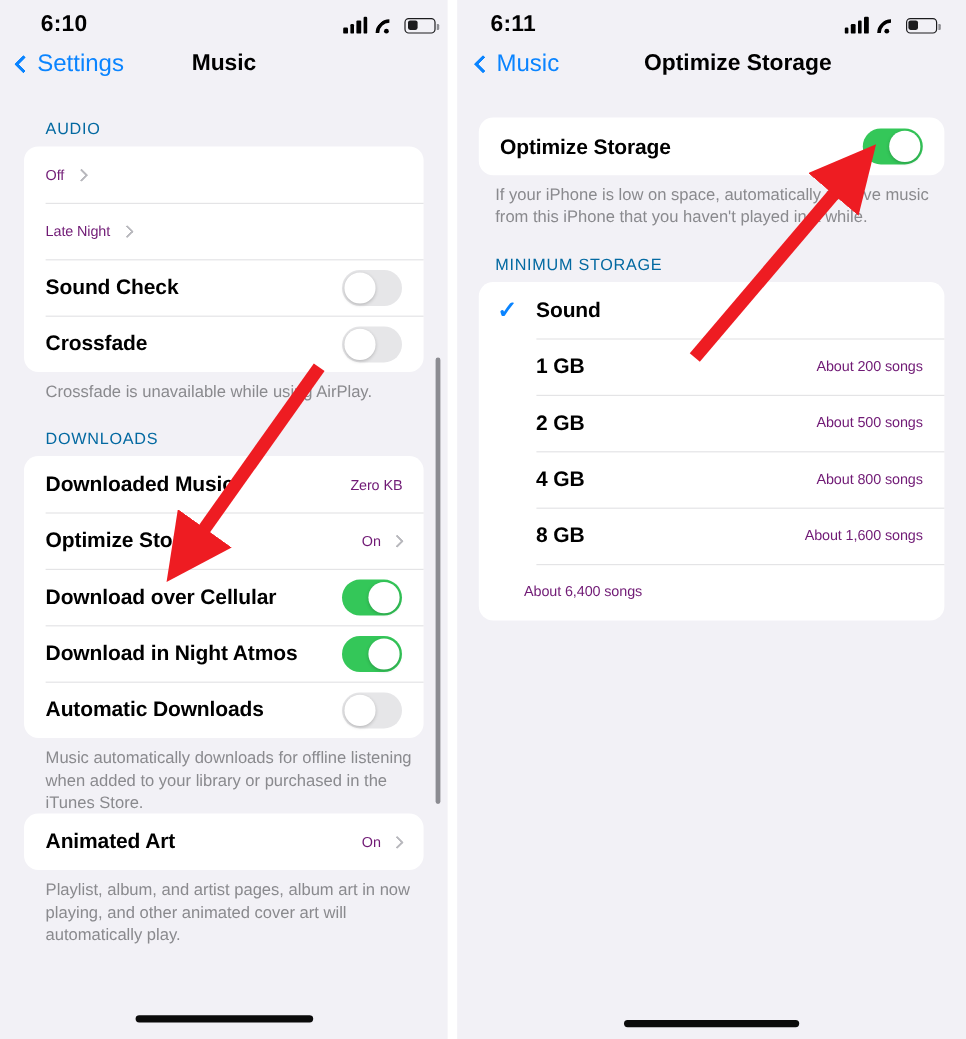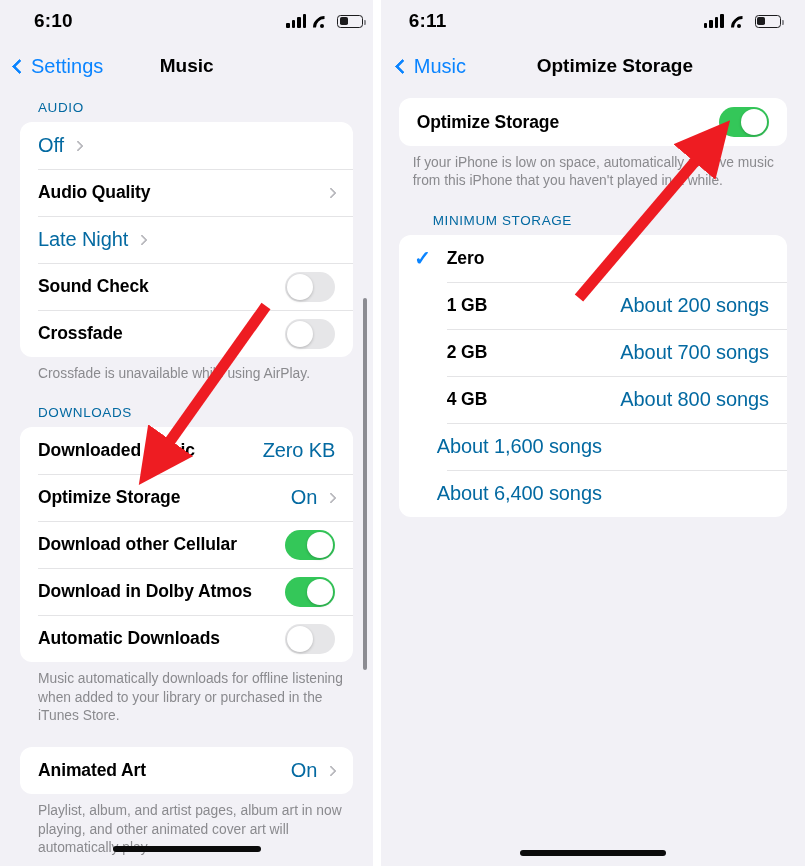--- a/index.html
+++ b/index.html
@@ -58,21 +58,21 @@
     width: 2px; height: 5px; background: #8e8e93; border-radius: 0 1px 1px 0;
   }
   .battery .fill {
     position: absolute; left: 1.4px; top: 1.4px; bottom: 1.4px;
     width: 8px; background: #1c1c1e; border-radius: 1.8px;
   }
 
   
   .navbar {
     height: 48px; position: relative;
-    display: flex; align-items: center;
+    display: flex; align-items: flex-start;
   }
   .nav-back {
     display: flex; align-items: center; gap: 5px;
     color: #0a84ff; font-size: 20px; font-weight: 500;
     padding-left: 14px; cursor: pointer;
   }
   .chev-left {
     width: 11px; height: 11px;
     border-left: 3.4px solid #0a84ff; border-bottom: 3.4px solid #0a84ff;
     transform: rotate(45deg); margin-right: 1px; border-radius: 1px;
@@ -84,21 +84,21 @@
   }
   .phone.left .nav-title { padding-left: 0px; }
 
   
   .body { position: relative; height: calc(866px - 42px - 48px); }
 
   .sec-header {
     font-size: 13.5px; color: #0369a1; letter-spacing: .6px;
     padding: 10px 0 7px 38px; text-transform: uppercase;
   }
-  .phone.right .sec-header { padding-left: 52px; }
+  .phone.right .sec-header { padding-left: 32px; }
 
   .card {
     background: #fff; border-radius: 12px;
     margin: 0 20px;
   }
   .phone.right .card { margin: 0 18px; }
 
   .row {
     position: relative;
     display: flex; align-items: center;
@@ -107,21 +107,21 @@
   }
   .row + .row::before {
     content: ""; position: absolute; left: 18px; right: 0; top: 0;
     height: 1px; background: #e4e4e6;
   }
   .row .label {
     font-size: 17.5px; font-weight: bold; color: #000; flex: 1;
     letter-spacing: -.1px;
   }
   .row .value {
-    font-size: 20px; color: #0369a1; margin-right: 8px;
+    font-size: 12px; color: #701a75; margin-right: 8px;
     letter-spacing: -.1px;
   }
   .row .value.novalue { margin-right: 0; }
   .chev-right {
     width: 8px; height: 8px;
     border-right: 2.4px solid #b8b8bd; border-top: 2.4px solid #b8b8bd;
     transform: rotate(45deg); margin-left: 2px; border-radius: 1px;
   }
 
   
@@ -209,25 +209,20 @@
 
     <div class="body">
 
       <div class="sec-header">AUDIO</div>
       <div class="card">
         <div class="row">
           <span class="value">Off</span>
           <span class="chev-right"></span>
         </div>
         <div class="row">
-          <span class="label">Audio Quality</span>
-          <span class="value"></span>
-          <span class="chev-right"></span>
-        </div>
-        <div class="row">
           <span class="value">Late Night</span>
           <span class="chev-right"></span>
         </div>
         <div class="row">
           <span class="label">Sound Check</span>
           <span class="toggle">
               <span class="knob"></span>
             </span>
         </div>
         <div class="row">
@@ -244,41 +239,41 @@
         <div class="row">
           <span class="label">Downloaded Music</span>
           <span class="value novalue">Zero KB</span>
         </div>
         <div class="row">
           <span class="label">Optimize Storage</span>
           <span class="value">On</span>
           <span class="chev-right"></span>
         </div>
         <div class="row">
-          <span class="label">Download other Cellular</span>
+          <span class="label">Download over Cellular</span>
           <span class="toggle on">
               <span class="knob"></span>
             </span>
         </div>
         <div class="row">
-          <span class="label">Download in Dolby Atmos</span>
+          <span class="label">Download in Night Atmos</span>
           <span class="toggle on">
               <span class="knob"></span>
             </span>
         </div>
         <div class="row">
           <span class="label">Automatic Downloads</span>
           <span class="toggle">
               <span class="knob"></span>
             </span>
         </div>
       </div>
       <div class="footnote">Music automatically downloads for offline listening when added to your library or purchased in the iTunes Store.</div>
 
-      <div class="card" style="margin-top:22px">
+      <div class="card" style="">
         <div class="row">
           <span class="label">Animated Art</span>
           <span class="value">On</span>
           <span class="chev-right"></span>
         </div>
       </div>
       <div class="footnote">Playlist, album, and artist pages, album art in now playing, and other animated cover art will automatically play.</div>
 
       <div class="scrollbar"></div>
     </div>
@@ -333,40 +328,41 @@
             </span>
         </div>
       </div>
       <div class="footnote">If your iPhone is low on space, automatically remove music from this iPhone that you haven't played in a while.</div>
 
       <div class="sec-header" style="padding-top:22px">MINIMUM STORAGE</div>
 
       <div class="card">
         <div class="row check">
           <span class="check-mark">✓</span>
-          <span class="label">Zero</span>
+          <span class="label">Sound</span>
           <span class="value novalue"></span>
         </div>
         <div class="row check">
           <span class="check-mark hidden">✓</span>
           <span class="label">1 GB</span>
           <span class="value novalue">About 200 songs</span>
         </div>
         <div class="row check">
           <span class="check-mark hidden">✓</span>
           <span class="label">2 GB</span>
-          <span class="value novalue">About 700 songs</span>
+          <span class="value novalue">About 500 songs</span>
         </div>
         <div class="row check">
           <span class="check-mark hidden">✓</span>
           <span class="label">4 GB</span>
           <span class="value novalue">About 800 songs</span>
         </div>
         <div class="row check">
           <span class="check-mark hidden">✓</span>
+          <span class="label">8 GB</span>
           <span class="value novalue">About 1,600 songs</span>
         </div>
         <div class="row check">
           <span class="check-mark hidden">✓</span>
           <span class="value novalue">About 6,400 songs</span>
         </div>
       </div>
     </div>
 
     <div class="home-indicator"></div>

